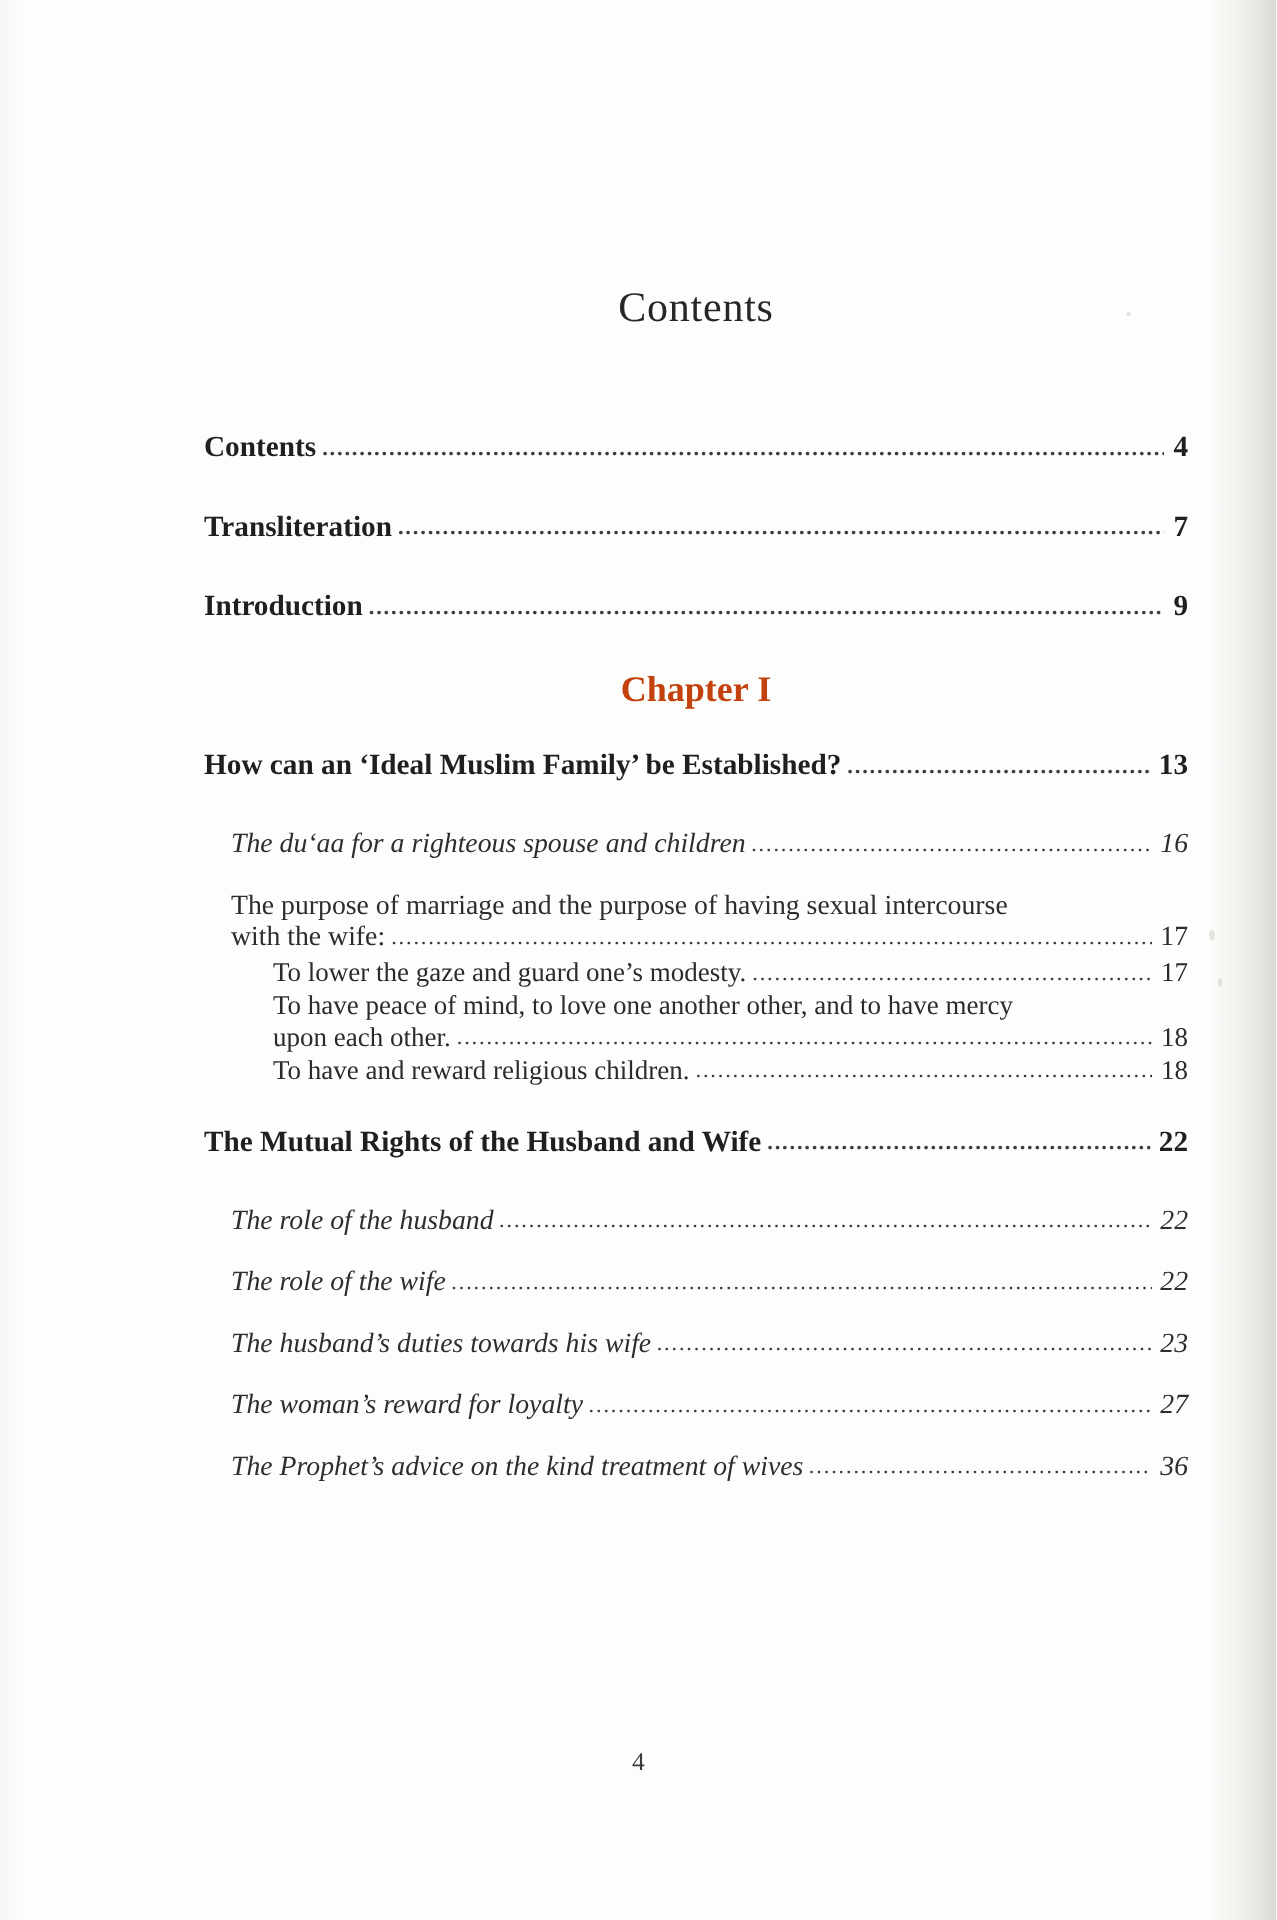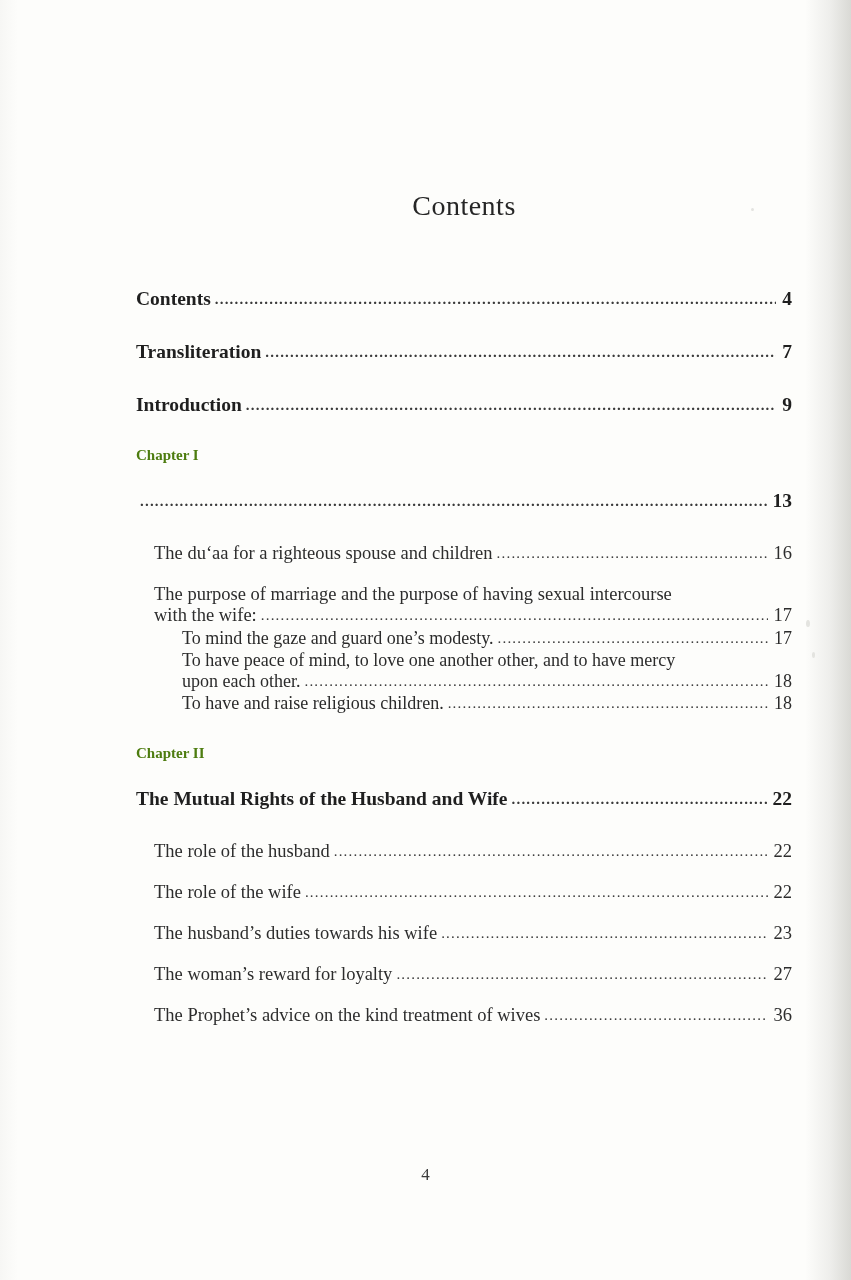--- a/index.html
+++ b/index.html
@@ -85,28 +85,30 @@
     font-weight: bold;
     font-size: 19.5px;
     color: #1f1f1f;
     margin-bottom: 31px;
   }
   .lvl-major .toc-page { font-weight: bold; }
 
   
   .chapter-head {
     font-weight: bold;
-    font-size: 15px;
-    color: #4d7c0f;
+    font-size: 24px;
+    color: #c2410c;
     margin-bottom: 26px;
     margin-top: 4px;
+    text-align: center;
   }
 
   
   .lvl-sub {
+    font-style: italic;
     font-size: 18.5px;
     color: #2d2d2d;
     margin-left: 18px;
     width: calc(100% - 18px);
     margin-bottom: 20px;
   }
 
   
   .sub-wrap {
     font-size: 18.5px;
@@ -176,63 +178,63 @@
 
       <div class="toc-line lvl-major">
         <span class="toc-label">Introduction</span>
         <span class="toc-dots">........................................................................................................................................................</span>
         <span class="toc-page">9</span>
       </div>
 
       <div class="chapter-head">Chapter I</div>
 
       <div class="toc-line lvl-major">
+        <span class="toc-label">How can an ‘Ideal Muslim Family’ be Established?</span>
         <span class="toc-dots">........................................................................................................................................................</span>
         <span class="toc-page">13</span>
       </div>
 
       <div class="toc-line lvl-sub">
         <span class="toc-label">The du‘aa for a righteous spouse and children</span>
         <span class="toc-dots">........................................................................................................................................................</span>
         <span class="toc-page">16</span>
       </div>
 
       <div class="sub-wrap">
         <span class="first-line">The purpose of marriage and the purpose of having sexual intercourse</span>
         <span class="toc-line">
           <span class="toc-label">with the wife:</span>
           <span class="toc-dots">........................................................................................................................................................</span>
           <span class="toc-page">17</span>
         </span>
       </div>
 
       <div class="toc-line lvl-deep">
-        <span class="toc-label">To mind the gaze and guard one’s modesty.</span>
+        <span class="toc-label">To lower the gaze and guard one’s modesty.</span>
         <span class="toc-dots">........................................................................................................................................................</span>
         <span class="toc-page">17</span>
       </div>
 
       <div class="lvl-deep">
         <span class="first-line">To have peace of mind, to love one another other, and to have mercy</span>
         <span class="toc-line">
           <span class="toc-label">upon each other.</span>
           <span class="toc-dots">........................................................................................................................................................</span>
           <span class="toc-page">18</span>
         </span>
       </div>
 
       <div class="toc-line lvl-deep">
-        <span class="toc-label">To have and raise religious children.</span>
+        <span class="toc-label">To have and reward religious children.</span>
         <span class="toc-dots">........................................................................................................................................................</span>
         <span class="toc-page">18</span>
       </div>
 
       <div class="spacer-lg"></div>
 
-      <div class="chapter-head">Chapter II</div>
 
       <div class="toc-line lvl-major">
         <span class="toc-label">The Mutual Rights of the Husband and Wife</span>
         <span class="toc-dots">........................................................................................................................................................</span>
         <span class="toc-page">22</span>
       </div>
 
       <div class="toc-line lvl-sub">
         <span class="toc-label">The role of the husband</span>
         <span class="toc-dots">........................................................................................................................................................</span>

